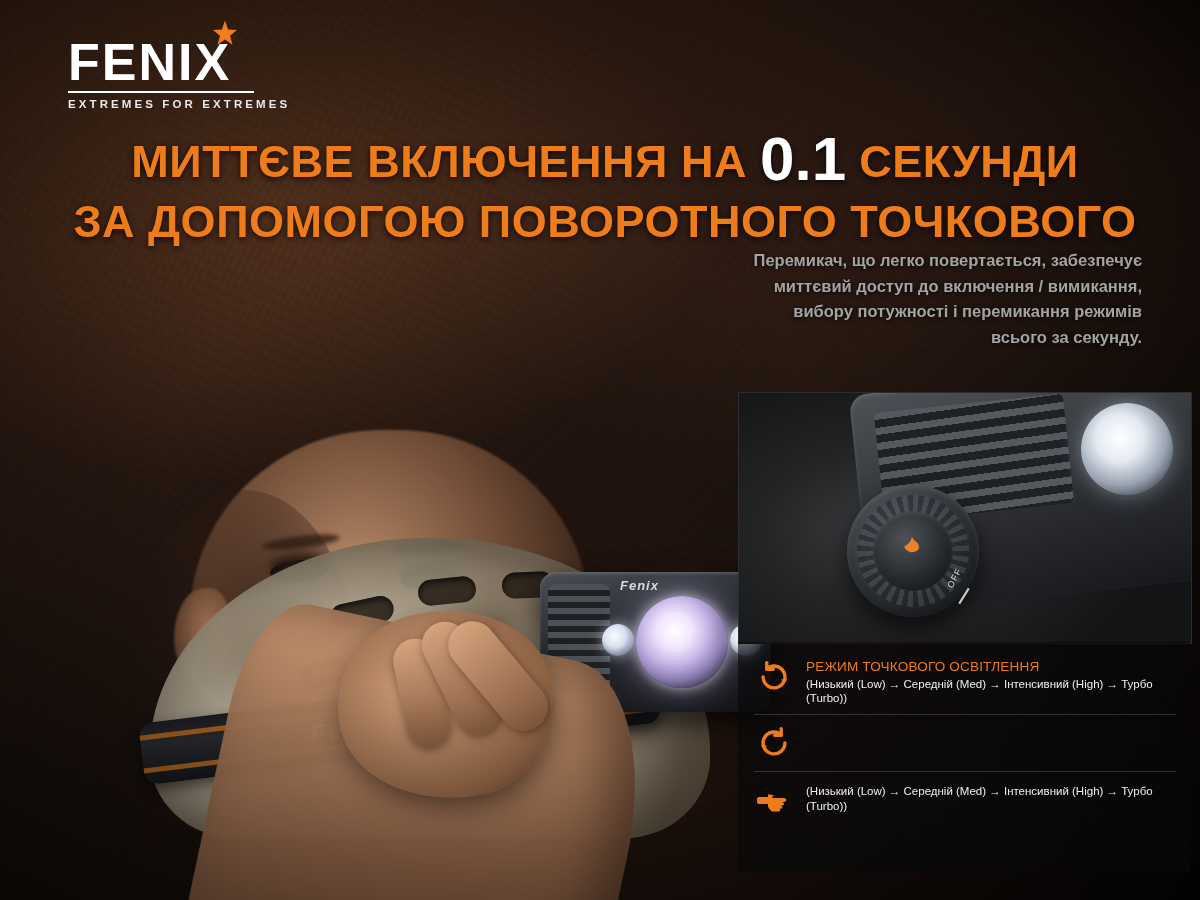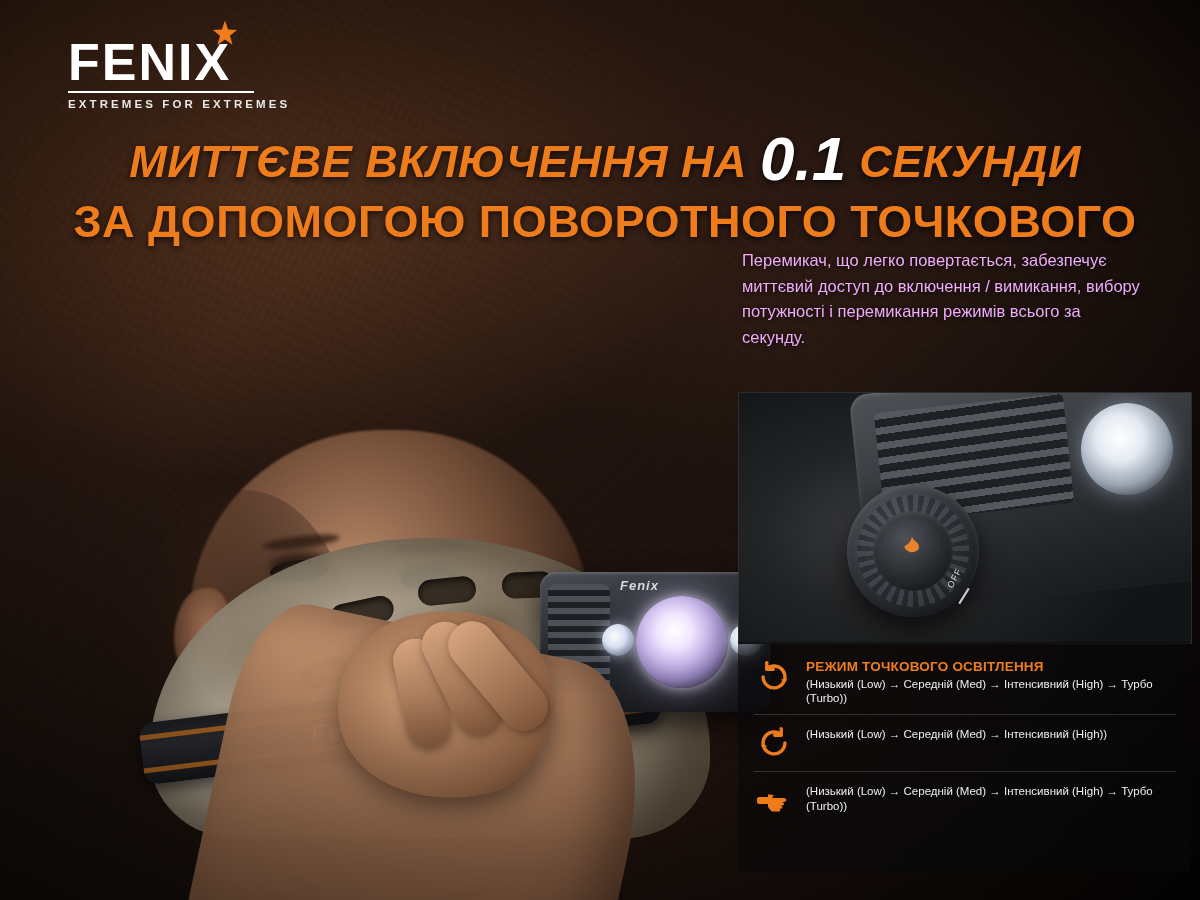--- a/index.html
+++ b/index.html
@@ -337,40 +337,41 @@
     position: absolute;
     left: 60px;
     top: 126px;
     width: 1090px;
     text-align: center;
     color: #ef7c1b;
     font-weight: bold;
     line-height: 1.08;
     text-shadow: 0 2px 6px rgba(0,0,0,0.75);
   }
-  .headline .l1 { font-size: 45px; letter-spacing: 0.5px; font-style: italic; }
+  .headline .l1 { font-size: 45px; letter-spacing: 0.5px; }
   .headline .l2 { font-size: 45px; letter-spacing: 0.5px; margin-top: 5px; }
   .headline .big {
     font-size: 62px;
     color: #ffffff;
     vertical-align: -3px;
     letter-spacing: 0;
   }
 
   
   .desc {
     position: absolute;
     right: 58px;
     top: 248px;
     width: 400px;
-    color: #f0abfc;
+    color: #a3a3a3;
     font-size: 16.5px;
     line-height: 1.55;
-    text-align: left;
+    text-align: right;
     text-shadow: 0 1px 4px rgba(0,0,0,0.8);
+    font-weight: bold;
   }
 
   
   .inset {
     position: absolute;
     left: 738px;
     top: 392px;
     width: 452px;
     height: 250px;
     overflow: hidden;
@@ -486,21 +487,21 @@
     height: 40px;
     color: #ef7c1b;
     display: flex;
     align-items: center;
     justify-content: center;
   }
   .mode-text { flex: 1 1 auto; padding-top: 2px; }
   .mode-title {
     color: #ef7c1b;
     font-size: 13.5px;
-    font-weight: bold;
+    font-weight: normal;
     line-height: 1.15;
     letter-spacing: 0.2px;
   }
   .mode-sub {
     color: #efefef;
     font-size: 11.5px;
     line-height: 1.3;
     margin-top: 2px;
   }
   .mode-divider {
@@ -628,21 +629,20 @@
 
     <div class="mode-row">
       <div class="mode-icon">
         <svg width="34" height="34" viewBox="0 0 24 24" fill="none" stroke="#ef7c1b" stroke-width="2.4" stroke-linecap="round" stroke-linejoin="round">
           <path d="M19.7 12a7.7 7.7 0 1 1-2.6-5.8"></path>
           <path d="M17.1 1.9v4.6h-4.6"></path>
           <path d="M7 13.5l-2.2 3.4-2.1-3.4z" fill="#ef7c1b" stroke="none"></path>
         </svg>
       </div>
       <div class="mode-text">
-        <div class="mode-sub">(Низький (Low) → Середній (Med) → Інтенсивний (High))</div>
       </div>
     </div>
 
     <div class="mode-divider"></div>
 
     <div class="mode-row">
       <div class="mode-icon">
         <svg width="36" height="32" viewBox="0 0 36 32" fill="#ef7c1b">
           <path d="M3 13h9v7H3a2 2 0 0 1-2-2v-3a2 2 0 0 1 2-2z"></path>
           <path d="M12 10.5c2.8 0 4.8.4 6.6 1.2-1.4.2-2.4.5-2.4 1.3 0 .7.9 1 2.2 1h9.1c1.6 0 2.8.8 2.8 2s-1.2 2-2.8 2h-1.9c1.4 0 2.4.7 2.4 1.8s-1 1.8-2.4 1.8h-1.5c1.2 0 2.1.6 2.1 1.6s-.9 1.6-2.1 1.6h-1.6c1 0 1.8.5 1.8 1.4s-.8 1.4-1.8 1.4h-6C15 27.6 13.6 25 12 22.8z"></path>

